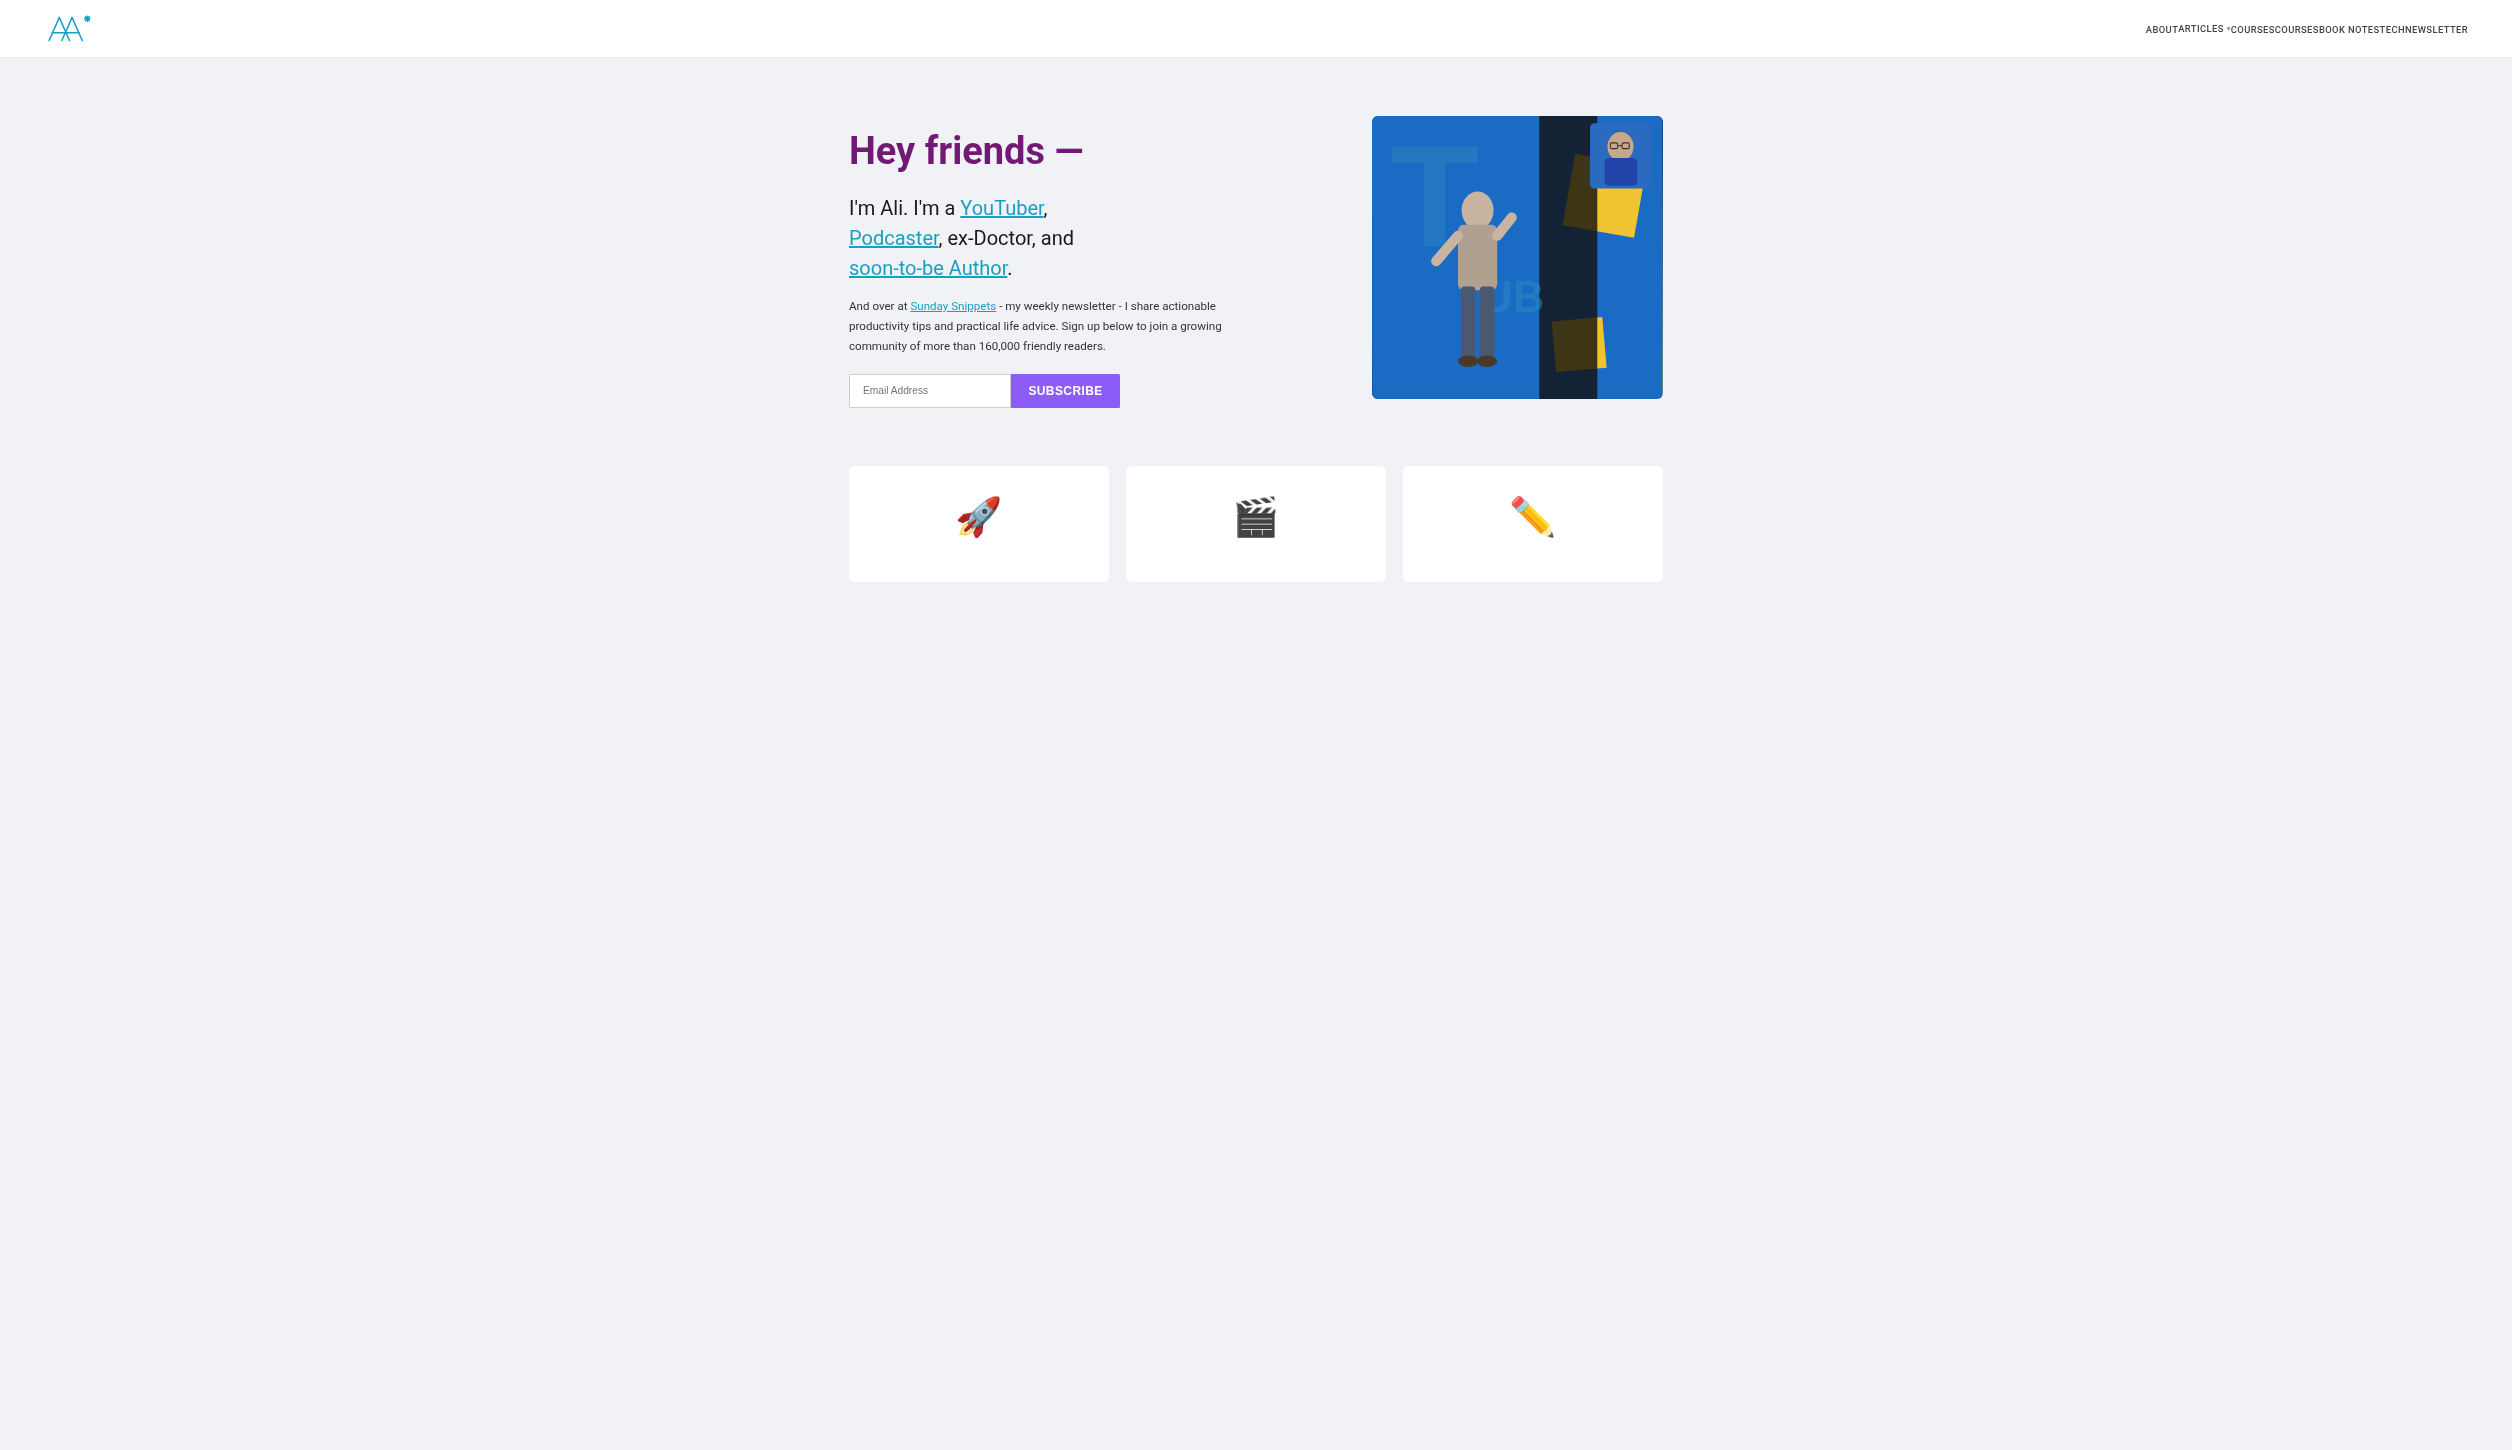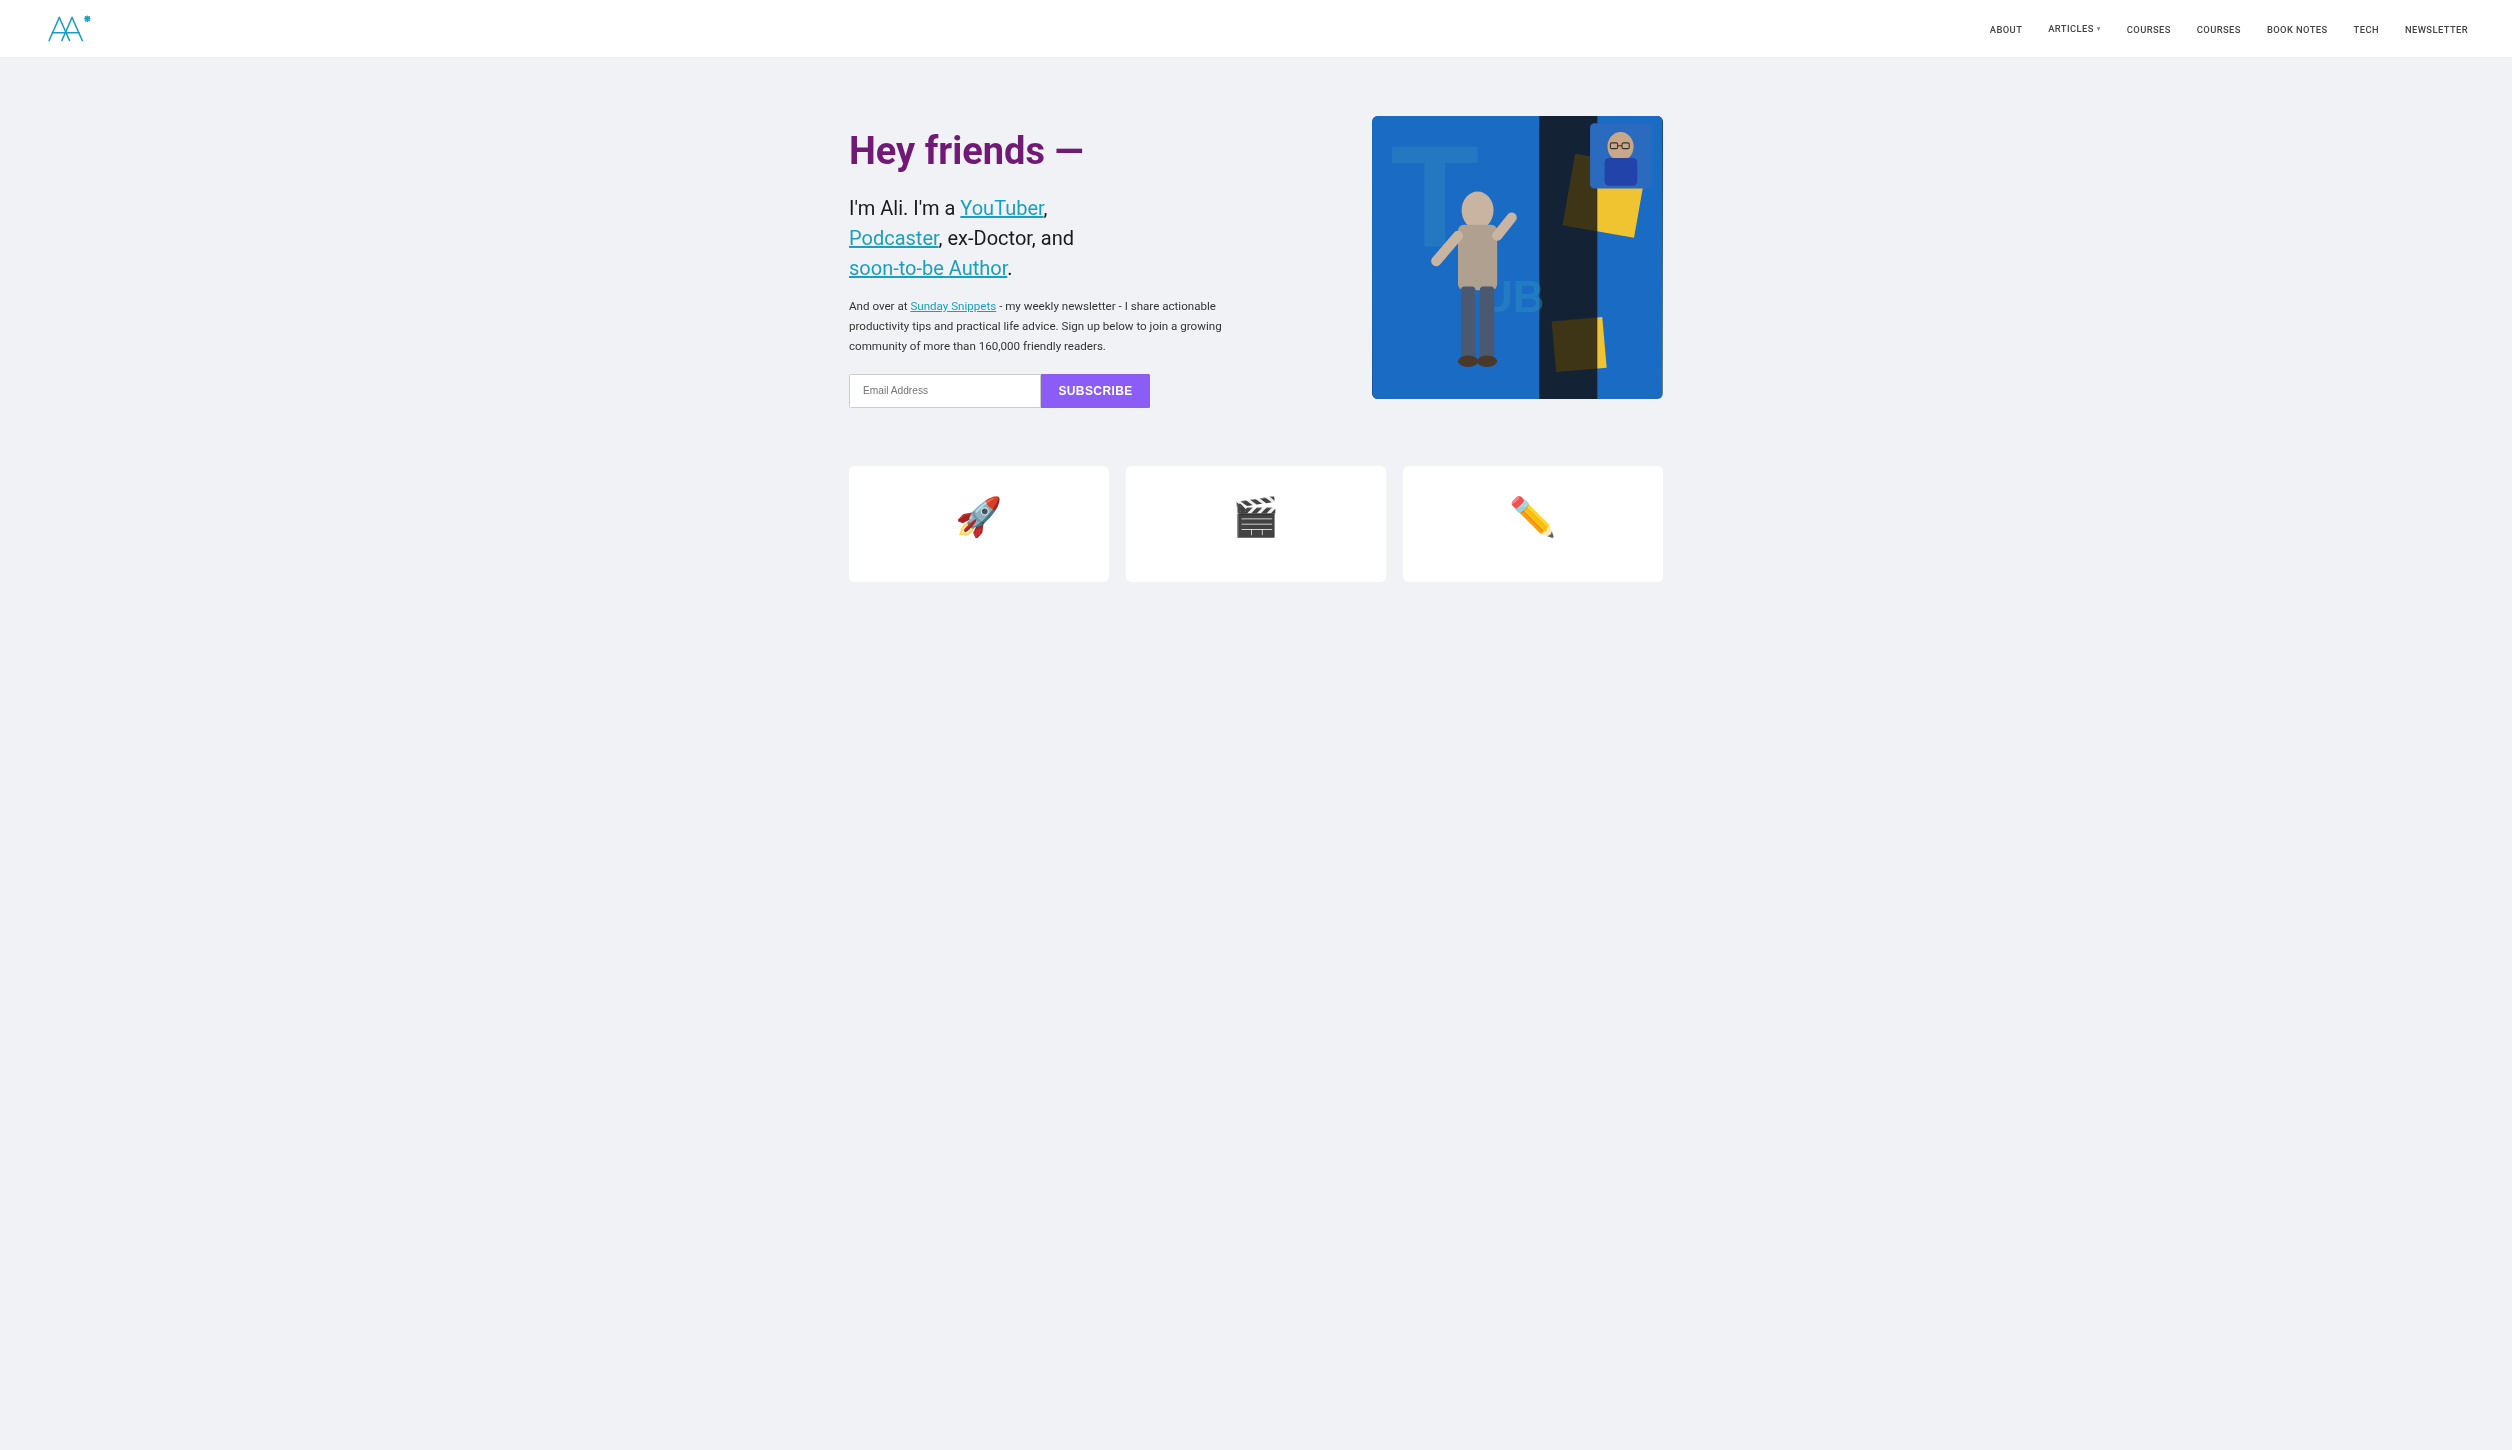--- a/index.html
+++ b/index.html
@@ -24,21 +24,20 @@
       display: flex;
       align-items: center;
     }
     .logo-svg {
       width: 51px;
       height: 44px;
     }
     .nav-links {
       display: flex;
       align-items: center;
-      gap: 26px;
       list-style: none;
     }
     .nav-links li a {
       text-decoration: none;
       color: #444;
       font-size: 9.4px;
       font-weight: 500;
       letter-spacing: 0.4px;
     }
     .nav-articles {
@@ -113,21 +112,21 @@
     
     .subscribe-form {
       display: flex;
       gap: 0;
       margin-top: 17.4px;
     }
     .subscribe-form input {
       border: 0.7px solid #ccc;
       padding: 10.2px 13px;
       font-size: 10.2px;
-      width: 192px;
+      width: 162px;
       outline: none;
       background: #fff;
       border-radius: 1.5px 0 0 1.5px;
     }
     .subscribe-form button {
       background: #8b5cf6;
       color: #fff;
       border: none;
       padding: 10.2px 17.4px;
       font-size: 12px;

